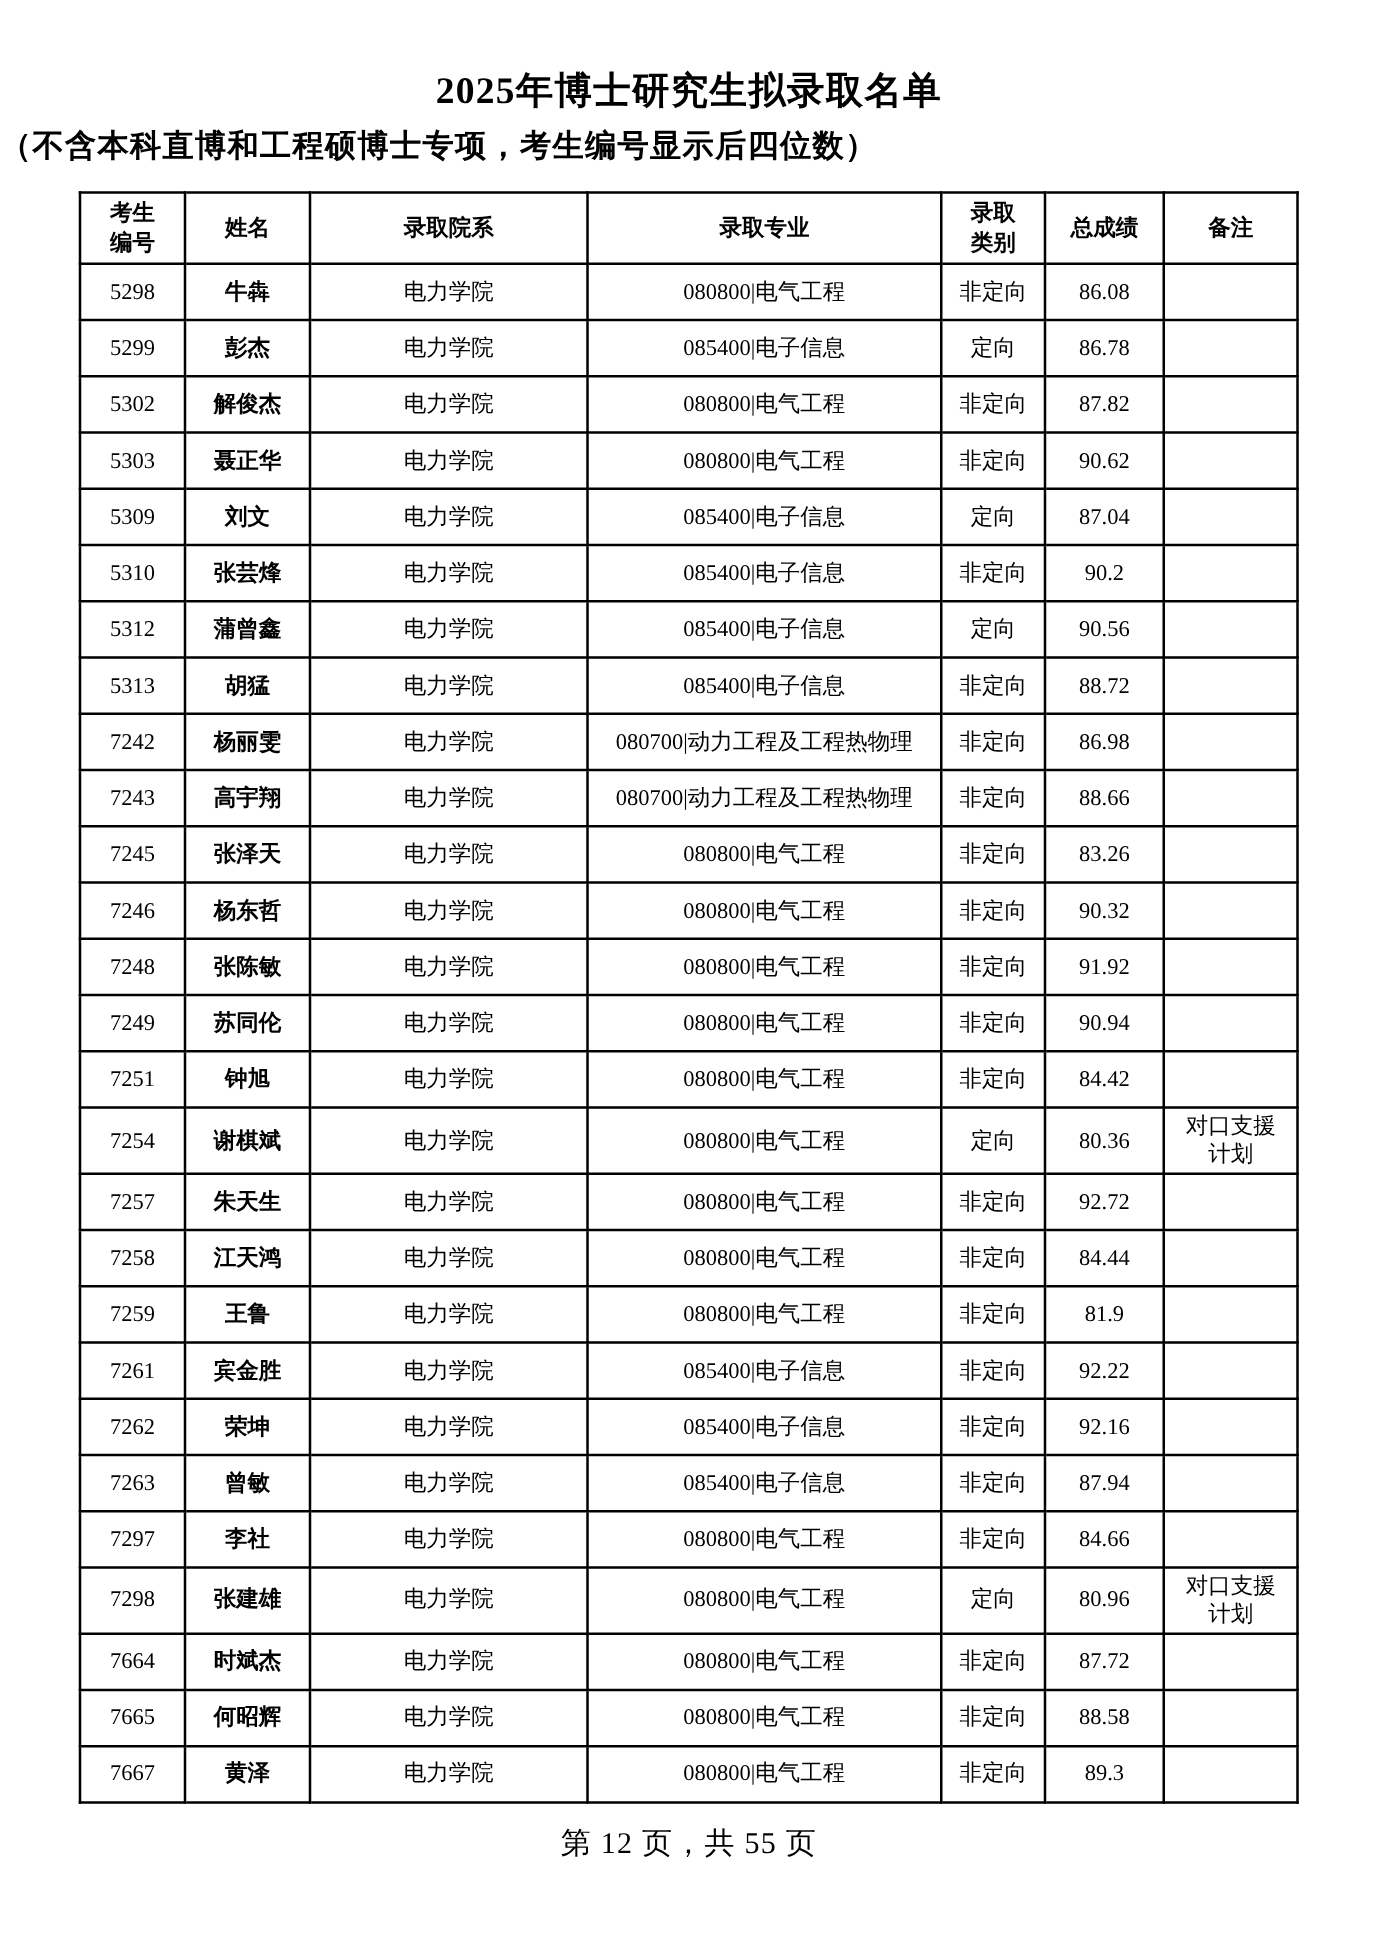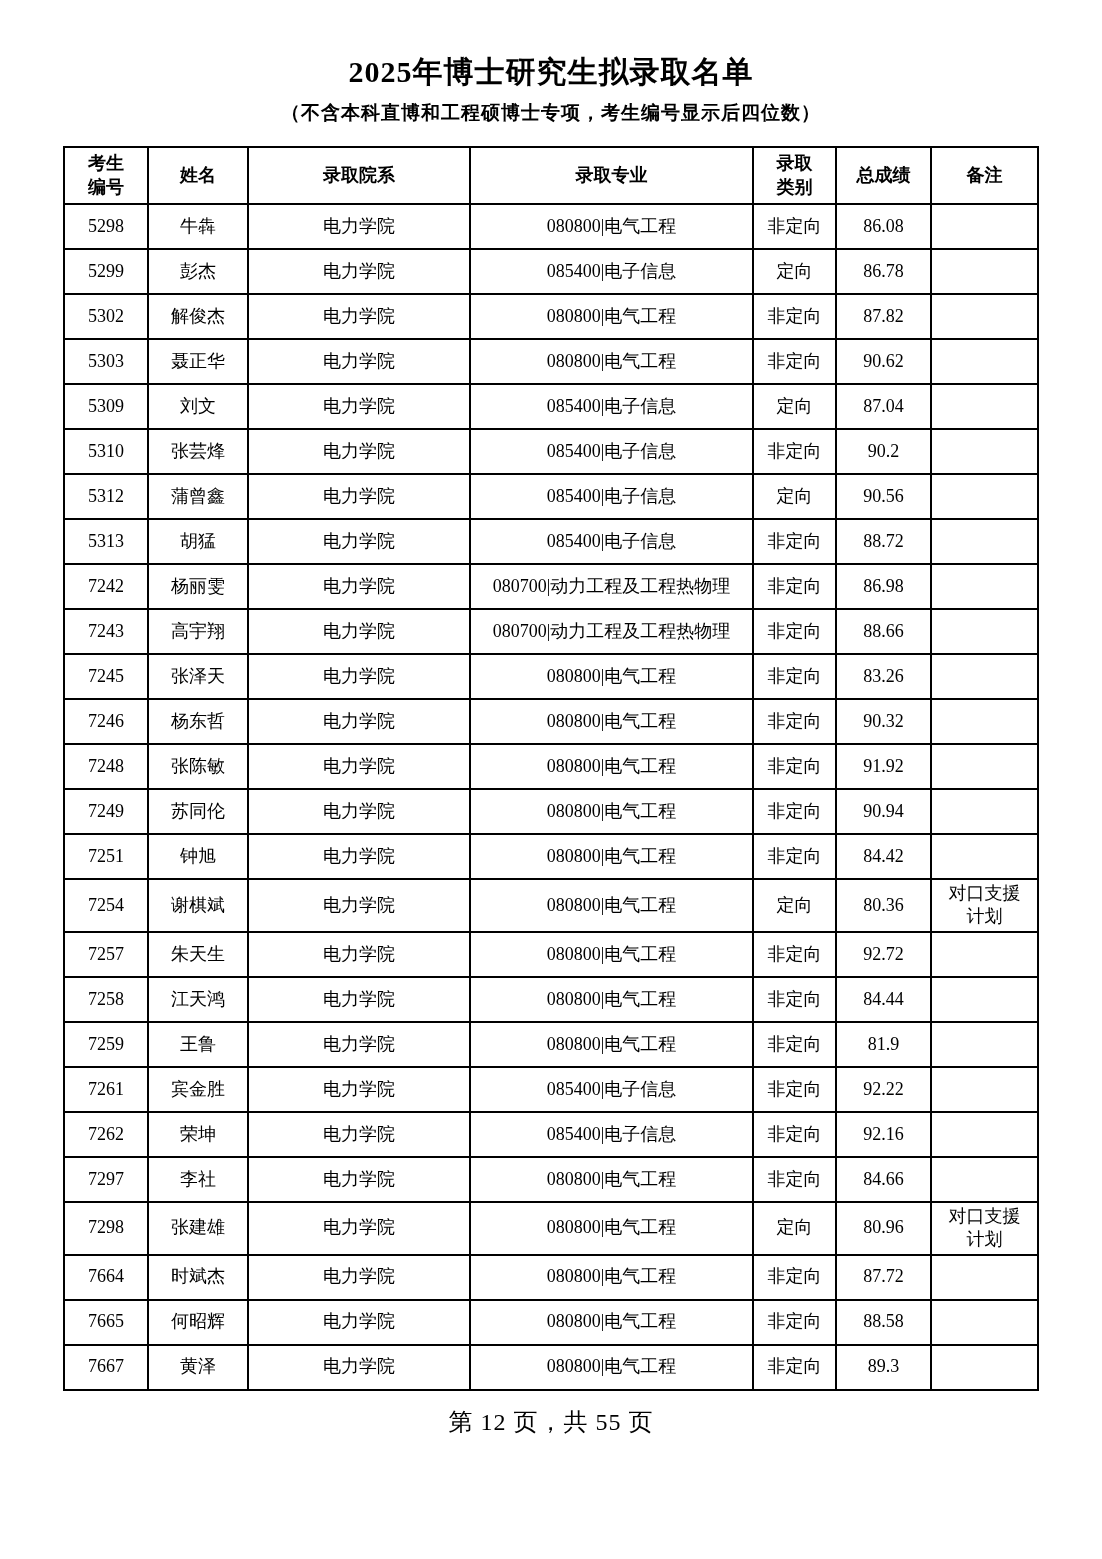--- a/index.html
+++ b/index.html
@@ -18,22 +18,21 @@
   }
   .title {
     padding-top: 52px;
     text-align: center;
     font-size: 30px;
     font-weight: bold;
     letter-spacing: 1px;
   }
   .subtitle {
     margin-top: 7px;
-    text-align: center;
-    font-size: 19px;
+    font-size: 25px;
     font-weight: bold;
     letter-spacing: 1px;
   }
   table.admission {
     border-collapse: collapse;
     table-layout: fixed;
     width: 974px;
     margin: 20px auto 0 auto;
   }
   .admission th, .admission td {
@@ -47,21 +46,21 @@
   }
   .admission th {
     font-weight: bold;
     height: 57px;
   }
   .admission td { height: 45px; }
   
   .admission th.col-0, .admission th.col-4 { padding: 2px 15px; }
   .admission td.col-6 { padding: 2px 14px; }
   .col-0 { width: 84px; }
-  .col-1 { width: 100px; }
+  .col-1 { width: 100px; font-weight: bold; }
   .col-2 { width: 222px; }
   .col-3 { width: 283px; }
   .col-4 { width: 83px; }
   .col-5 { width: 95px; }
   .col-6 { width: 107px; }
   .footer {
     margin-top: 15px;
     text-align: center;
     font-size: 24px;
     letter-spacing: 1px;
@@ -270,20 +269,29 @@
         <tr>
           <td class="col-0">7262</td>
           <td class="col-1">荣坤</td>
           <td class="col-2">电力学院</td>
           <td class="col-3">085400|电子信息</td>
           <td class="col-4">非定向</td>
           <td class="col-5">92.16</td>
           <td class="col-6"></td>
         </tr>
         <tr>
+          <td class="col-0">7263</td>
+          <td class="col-1">曾敏</td>
+          <td class="col-2">电力学院</td>
+          <td class="col-3">085400|电子信息</td>
+          <td class="col-4">非定向</td>
+          <td class="col-5">87.94</td>
+          <td class="col-6"></td>
+        </tr>
+        <tr>
           <td class="col-0">7297</td>
           <td class="col-1">李社</td>
           <td class="col-2">电力学院</td>
           <td class="col-3">080800|电气工程</td>
           <td class="col-4">非定向</td>
           <td class="col-5">84.66</td>
           <td class="col-6"></td>
         </tr>
         <tr>
           <td class="col-0">7298</td>

